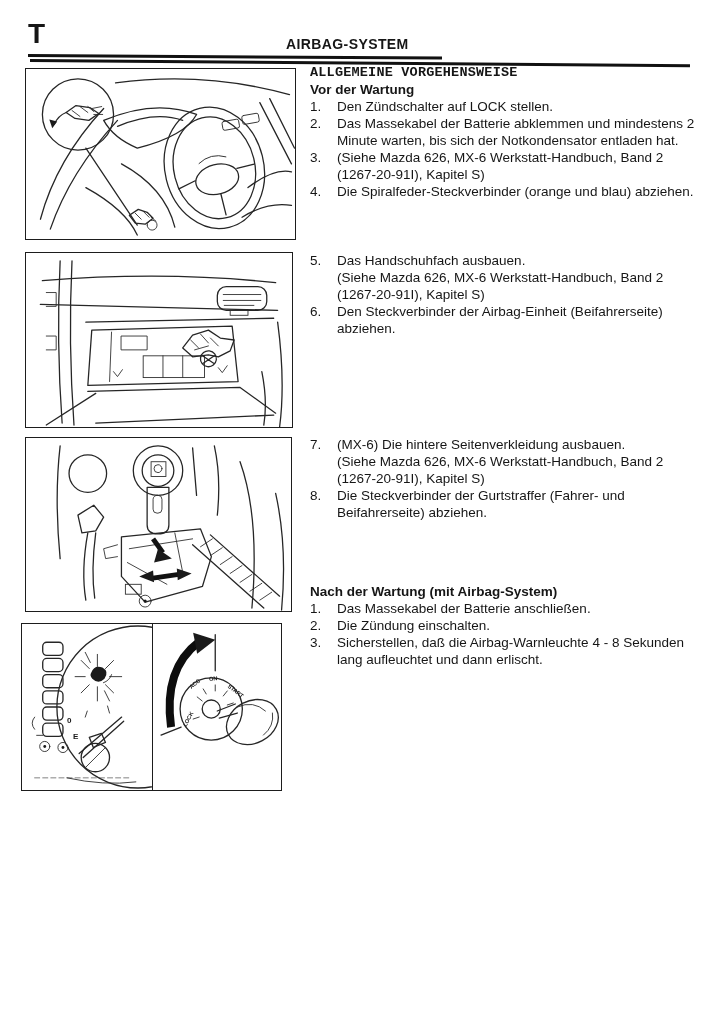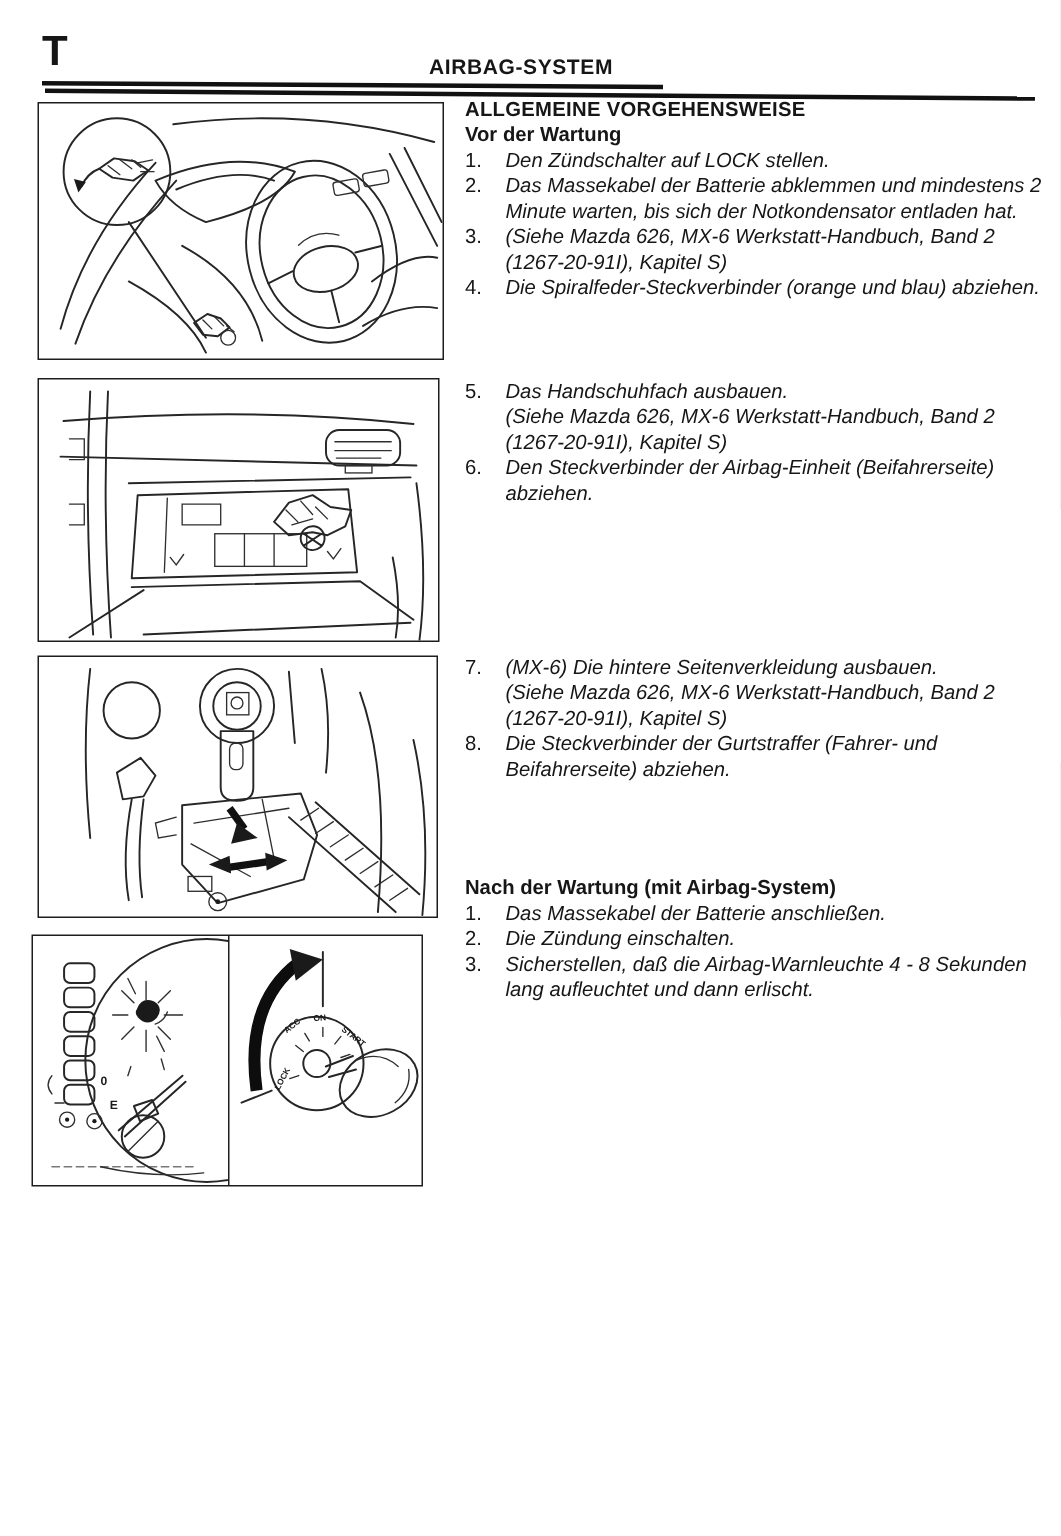--- a/index.html
+++ b/index.html
@@ -27,25 +27,25 @@
   .sk{stroke:#262626;fill:none;stroke-width:1.3;stroke-linecap:round;stroke-linejoin:round;}
   .sk-thin{stroke:#2e2e2e;fill:none;stroke-width:.9;stroke-linecap:round;}
   .ink{fill:#1a1a1a;stroke:none;}
   .fig-label{font-family:"Liberation Sans",sans-serif;font-weight:bold;fill:#1a1a1a;stroke:none;}
   
   .txt-group{position:absolute;left:310px;width:394px;font-size:13.5px;line-height:17px;}
   #groupA{top:64px;}
   #groupB{top:252px;}
   #groupC{top:436px;}
   #groupD{top:583px;}
-  .h-main{font-weight:bold;letter-spacing:.2px;}
+  .h-main{font-weight:bold;letter-spacing:.2px;font-family:Liberation Mono, monospace;}
   .h-sub{font-weight:bold;}
   .step{display:flex;align-items:flex-start;}
   .step .num{flex:0 0 27px;}
-  .step .body{flex:1 1 auto;font-style:italic;}
+  .step .body{flex:1 1 auto;}
   .step .body .part{display:block;}
 </style>
 </head>
 <body>
 
 <div class="page">
 
   <div class="section-tab">T</div>
   <div class="header-title">AIRBAG-SYSTEM</div>
   <div class="rule-thin"></div>

